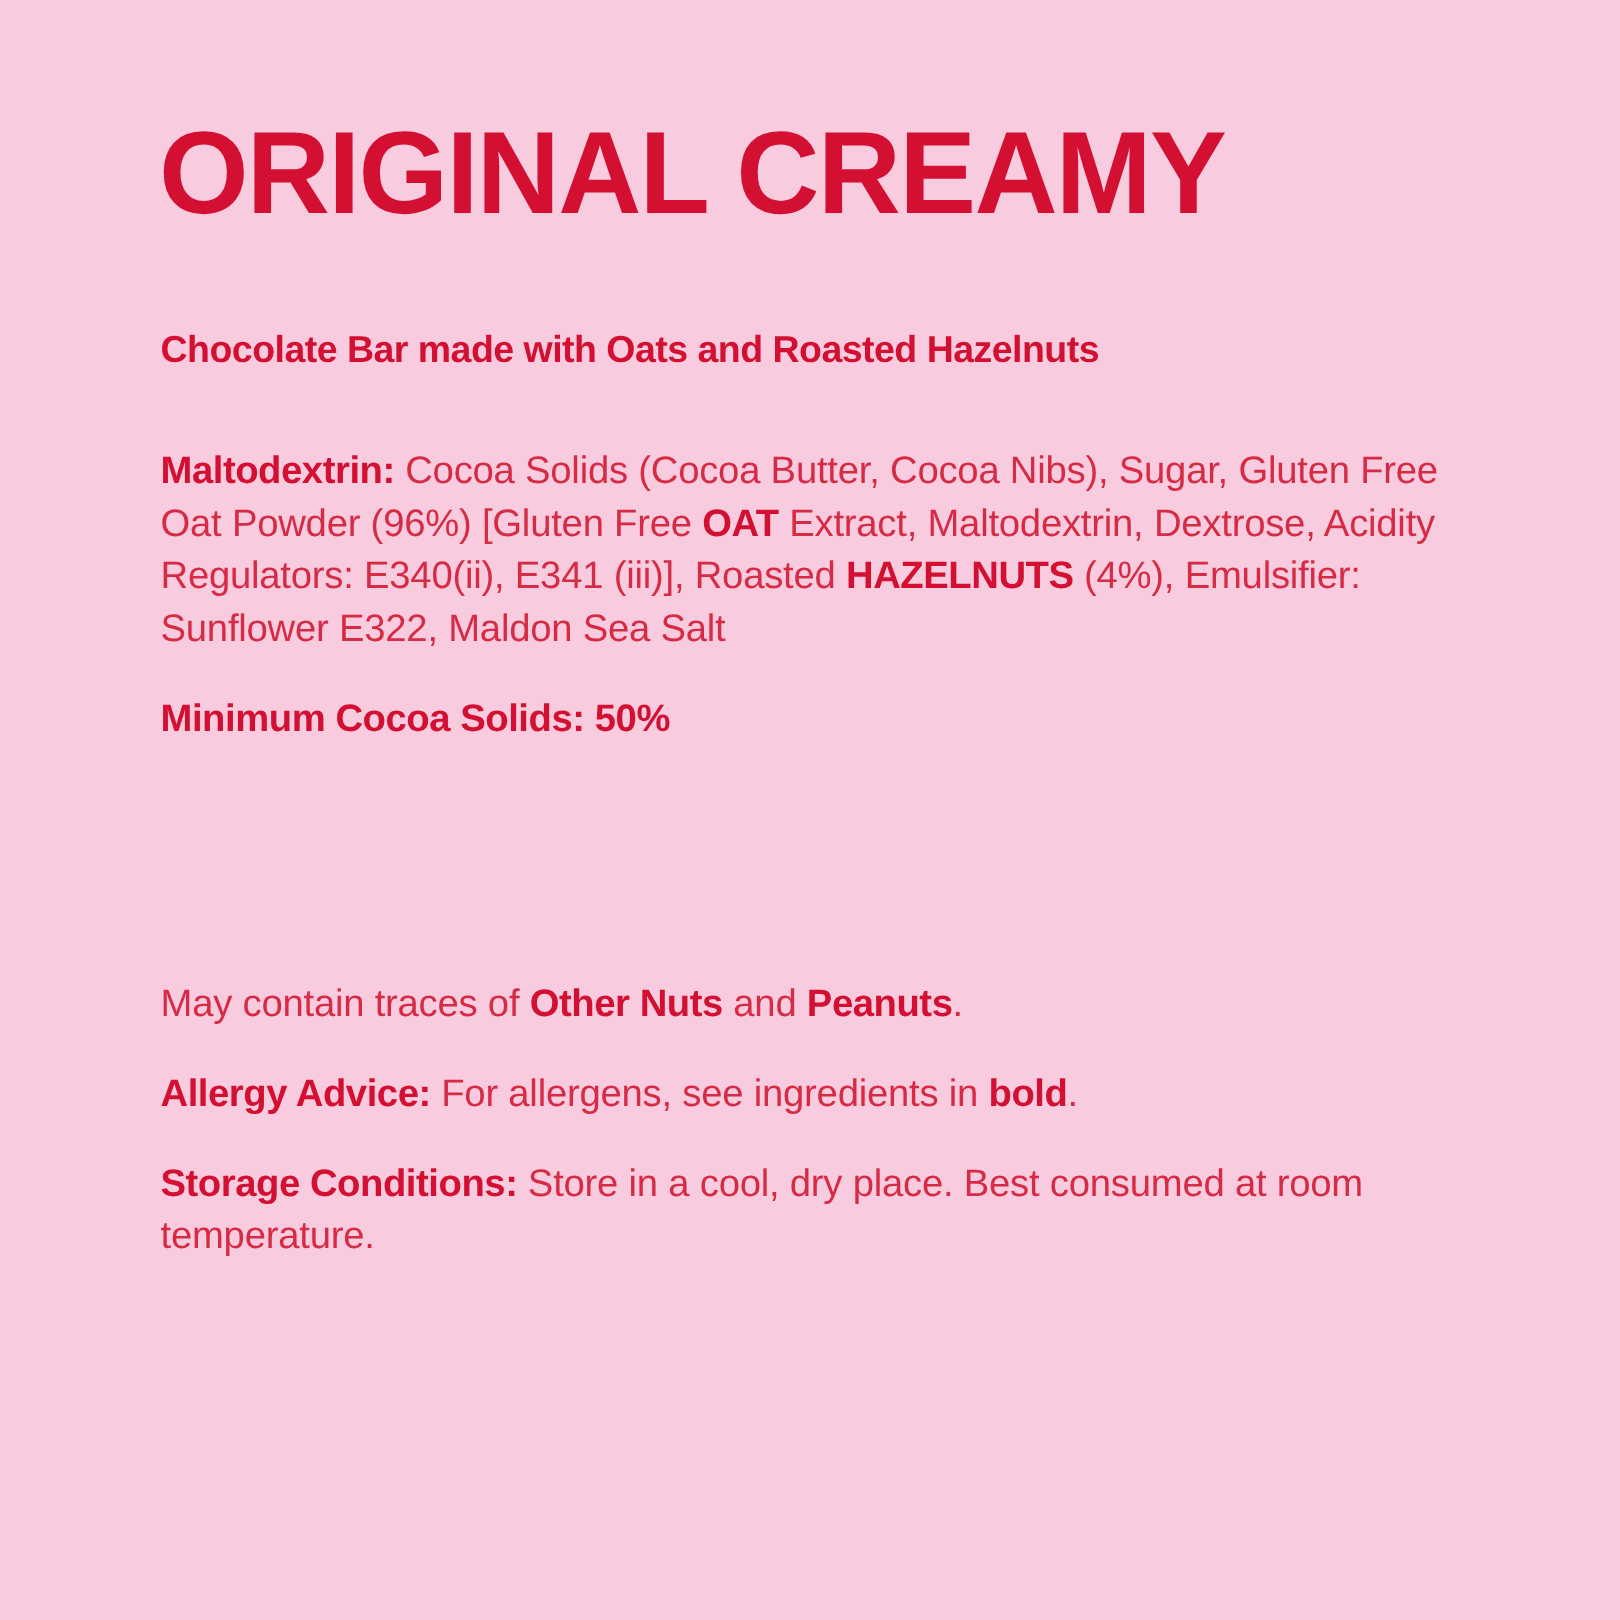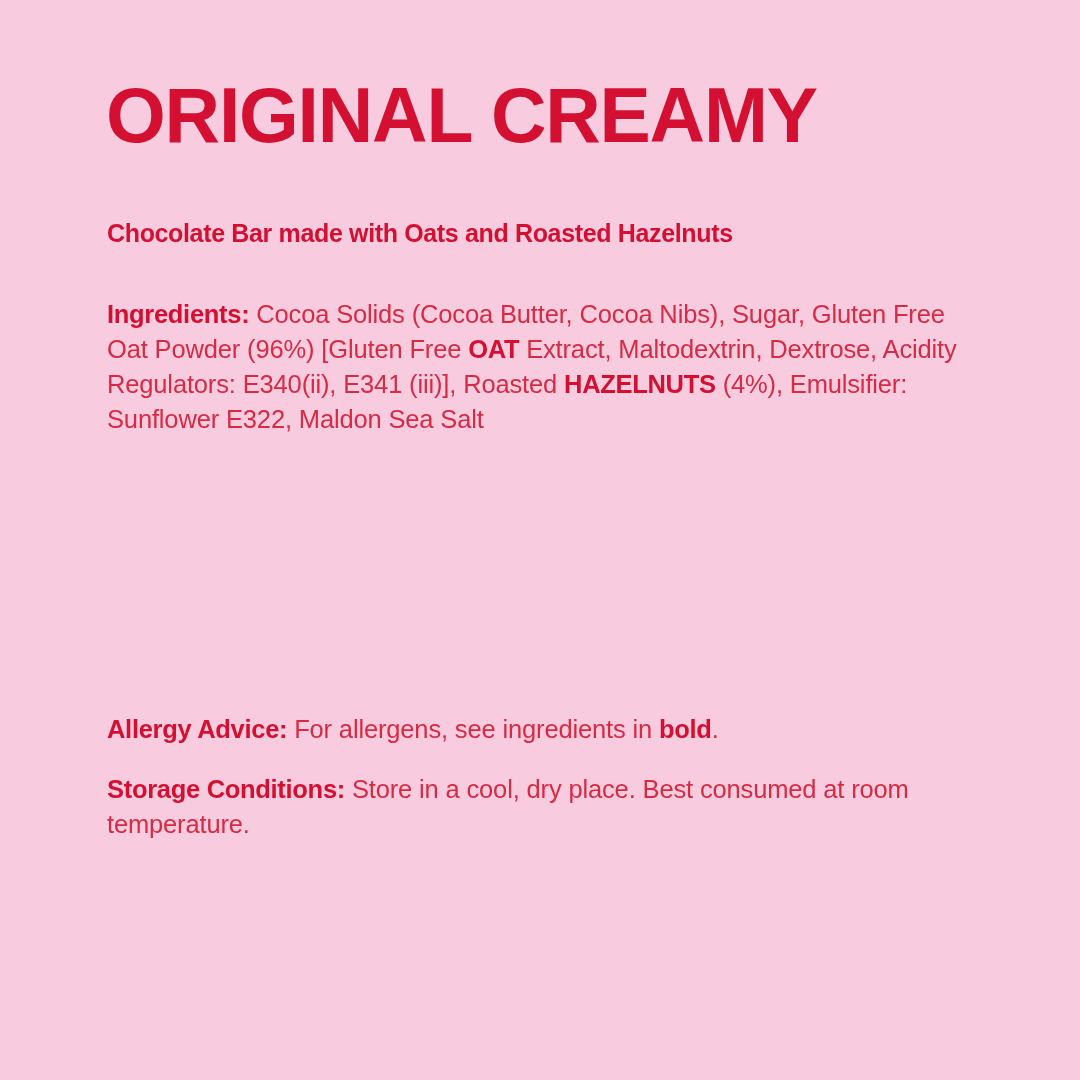--- a/index.html
+++ b/index.html
@@ -87,25 +87,29 @@
 </head>
 <body>
 
 <div class="label">
 
   <h1 class="product-title">ORIGINAL CREAMY</h1>
 
   <h2 class="product-subtitle">Chocolate Bar made with Oats and Roasted Hazelnuts</h2>
 
   <p class="body-block block-ingredients">
-    <span class="bold">Ingredients:</span><span> Cocoa Solids (Cocoa Butter, Cocoa Nibs), Sugar, Gluten Free Oat Powder (96%) [Gluten Free </span><span class="bold">OAT</span><span> Extract, Maltodextrin, Dextrose, Acidity Regulators: E340(ii), E341 (iii)], Roasted </span><span class="bold">HAZELNUTS</span><span> (4%), Emulsifier: Sunflower E322, Maldon Sea Salt</span>
+    <span class="bold">Maltodextrin:</span><span> Cocoa Solids (Cocoa Butter, Cocoa Nibs), Sugar, Gluten Free Oat Powder (96%) [Gluten Free </span><span class="bold">OAT</span><span> Extract, Maltodextrin, Dextrose, Acidity Regulators: E340(ii), E341 (iii)], Roasted </span><span class="bold">HAZELNUTS</span><span> (4%), Emulsifier: Sunflower E322, Maldon Sea Salt</span>
   </p>
 
+  <p class="body-block block-cocoa all-bold">Minimum Cocoa Solids: 50%</p>
 
 
+  <p class="body-block block-traces">
+    <span>May contain traces of </span><span class="bold">Other Nuts</span><span> and </span><span class="bold">Peanuts</span><span>.</span>
+  </p>
 
   <p class="body-block block-storage">
     <span class="bold">Storage Conditions:</span><span> Store in a cool, dry place. Best consumed at room temperature.</span>
   </p>
 
   <p class="body-block block-allergy">
     <span class="bold">Allergy Advice:</span><span> For allergens, see ingredients in </span><span class="bold">bold</span><span>.</span>
   </p>
 
 </div>

